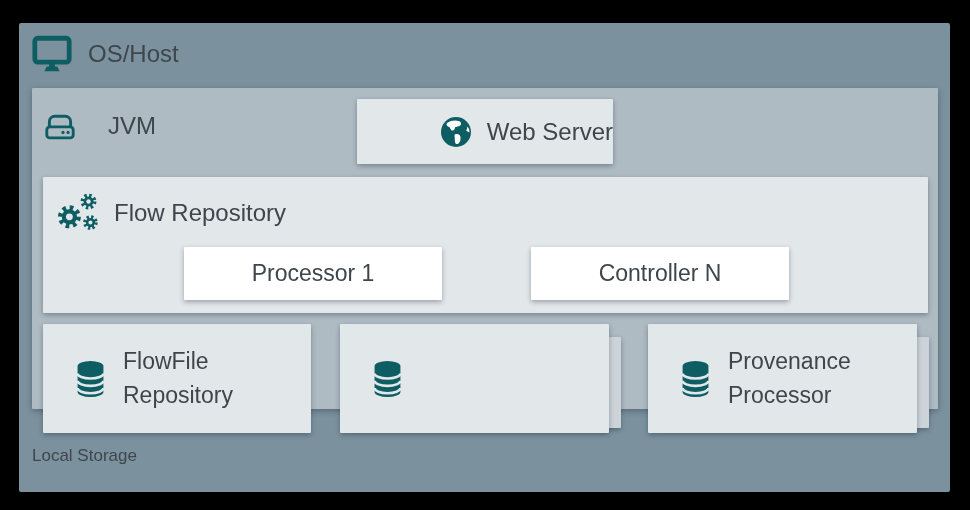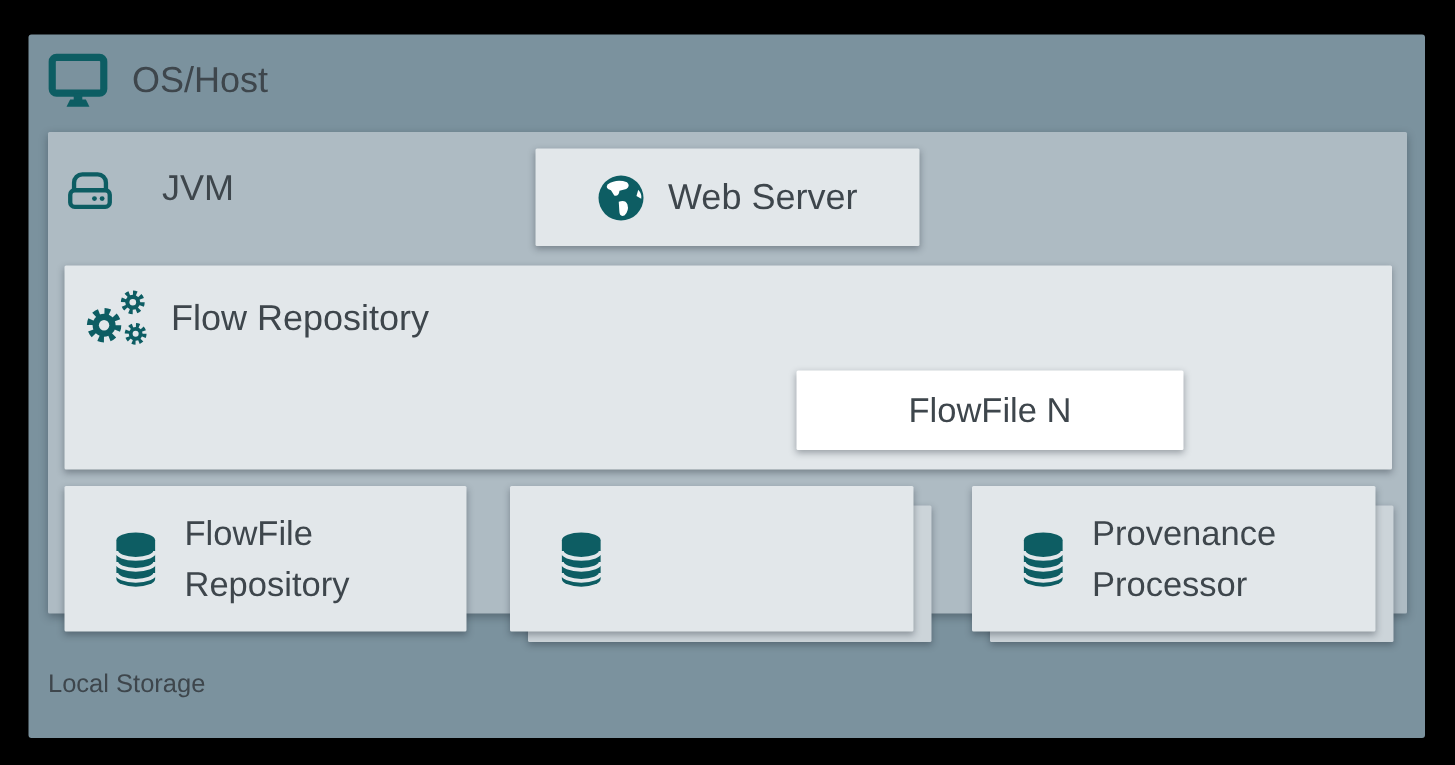--- a/index.html
+++ b/index.html
@@ -16,34 +16,34 @@
   html,body{width:970px;height:510px;background:var(--bg);overflow:hidden;
     font-family:"Liberation Sans",sans-serif;color:var(--text)}
   .stage{position:relative;width:970px;height:510px;background:var(--bg);border-radius:14px}
   .abs{position:absolute}
 
   .os-host{left:19px;top:23px;width:931px;height:469px;background:var(--os);border-radius:2px}
   .jvm{left:32px;top:88px;width:906px;height:321px;background:var(--jvm);
        box-shadow:0 2px 6px rgba(20,30,40,.35);border-radius:1px}
   .panel{background:var(--panel);box-shadow:0 2px 5px rgba(20,30,40,.35);border-radius:1px}
   .web-server{left:357px;top:99px;width:256px;height:65px;display:flex;align-items:center;
-       justify-content:center;gap:15px}
+       justify-content:flex-end;gap:15px}
   .flow-controller{left:43px;top:177px;width:885px;height:136px}
   .white-card{background:var(--card);box-shadow:0 2px 5px rgba(20,30,40,.35);border-radius:1px;
        display:flex;align-items:center;justify-content:center;font-size:23px}
   .processor{left:184px;top:247px;width:258px;height:53px}
   .extension{left:531px;top:247px;width:258px;height:53px}
 
   .label-row{display:flex;align-items:center}
   .os-label{left:31px;top:34px;gap:15px}
   .jvm-label{left:43px;top:108px;gap:31px}
   .fc-label{left:55px;top:191px;gap:13px}
   .label-row span{font-size:24px}
 
-  .repo{top:324px;width:269px;height:97px;background:var(--panel);
+  .repo{top:324px;width:269px;height:109px;background:var(--panel);
         box-shadow:0 2px 5px rgba(20,30,40,.35);border-radius:1px;
         display:flex;align-items:center;padding-left:32px;gap:17px}
   .repo-back{top:337px;width:269px;height:91px;background:var(--stack);
         box-shadow:0 2px 5px rgba(20,30,40,.35);border-radius:1px}
   .repo-flowfile{left:43px;width:268px}
   .repo-content{left:340px}
   .repo-content-back{left:352px}
   .repo-provenance{left:648px}
   .repo-provenance-back{left:660px}
   .repo-label{font-size:23px;line-height:1.45;width:175px}
@@ -111,22 +111,25 @@
         <circle cx="35" cy="11" r="2.3" fill="#e2e7ea"></circle>
 
         <circle cx="37" cy="33" r="5.8" fill="none" stroke="#0d5d63" stroke-width="3.6" stroke-dasharray="2.28 2.28"></circle>
         <circle cx="37" cy="33" r="4.8" fill="#0d5d63"></circle>
         <circle cx="37" cy="33" r="2.1" fill="#e2e7ea"></circle>
       </svg>
     </span>
     <span>Flow Repository</span>
   </div>
 
+  <div class="abs white-card processor">
+    <span>Processor 1</span>
+  </div>
   <div class="abs white-card extension">
-    <span>FlowFile N</span>
+    <span>Controller N</span>
   </div>
 
   <div class="abs repo-back repo-content-back"></div>
   <div class="abs repo-back repo-provenance-back"></div>
 
   <div class="abs repo repo-flowfile">
     <span class="icon">
       <svg width="31" height="40" viewBox="0 0 36 46">
         <path d="M3 8 a15 6 0 0 1 30 0 v30 a15 6 0 0 1 -30 0 z" fill="#0d5d63"></path>
         <path d="M3 16.5 a15 6 0 0 0 30 0" fill="none" stroke="#e2e7ea" stroke-width="3"></path>

